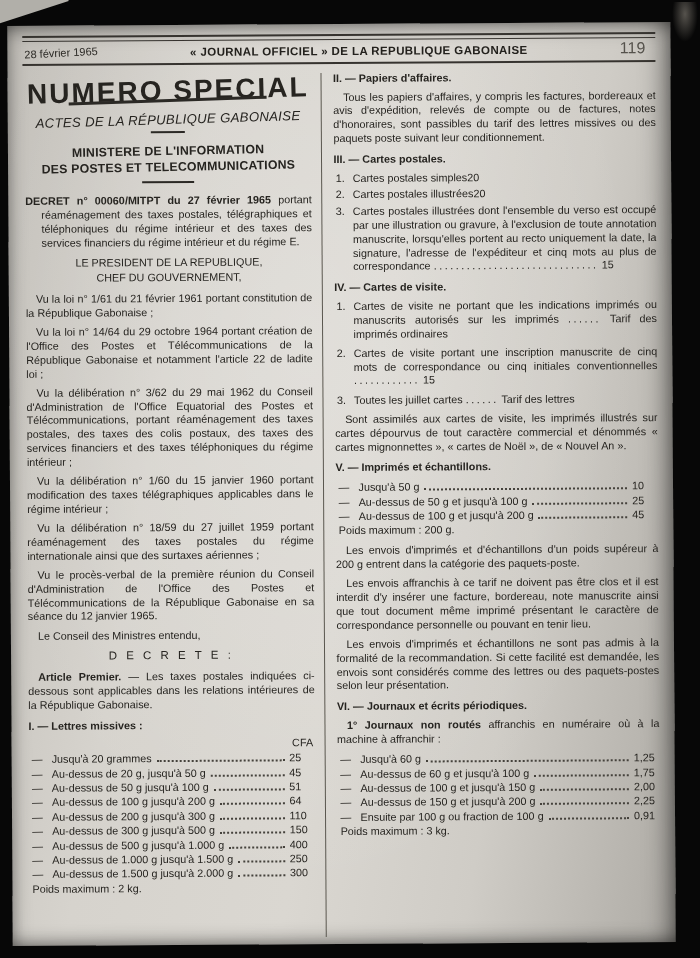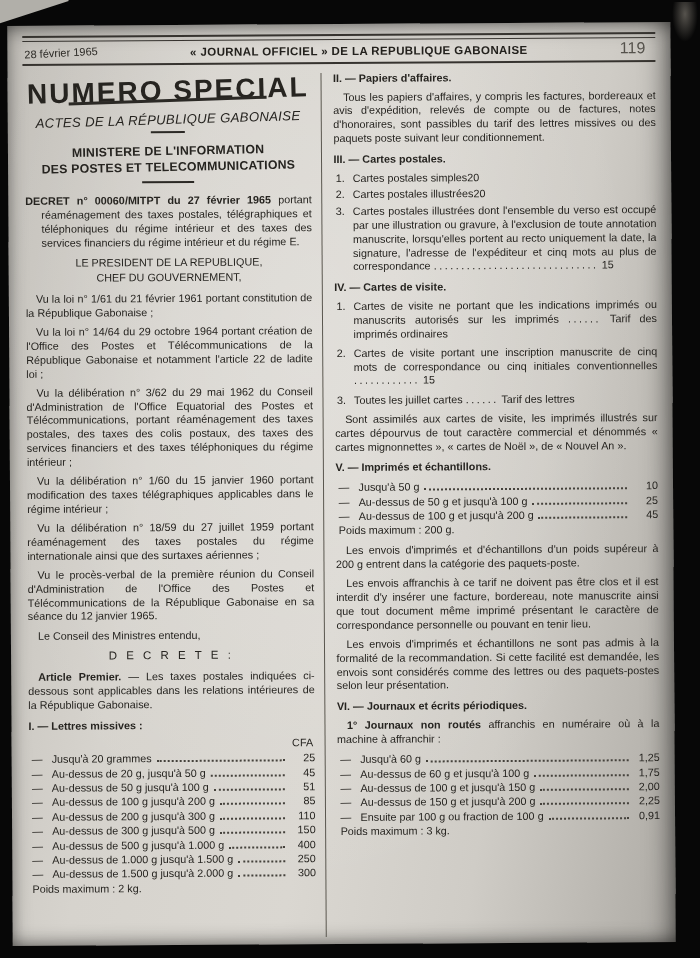--- a/index.html
+++ b/index.html
@@ -57,21 +57,21 @@
   .president { text-align:center; margin:4px 0 7px; line-height:15px; }
   .decrete { text-align:center; letter-spacing:3px; margin:7px 0; font-size:11.5px; }
   b, .bold { font-weight:bold; }
 
   .sec-heading { font-weight:bold; margin:7px 0 5px; }
   .cfa { text-align:right; padding-right:2px; }
 
   .trow { display:flex; align-items:baseline; line-height:14.4px; }
   .trow .dash { flex:none; width:20px; padding-left:3px; }
   .trow .leader { flex:1; min-width:10px; margin:0 5px 3px 5px; border-bottom:2px dotted #45423c; }
-  .trow .val { flex:none; min-width:26px; text-align:right; }
+  .trow .val { flex:none; min-width:26px; text-align:left; }
   .poids { margin:1px 0 6px 3px; }
 
   .nitem { display:flex; margin:0 0 5.5px; }
   .nitem .num { flex:none; width:17px; padding-left:2px; }
   .nitem .nbody { flex:1; text-align:justify; }
   .nrow { display:flex; align-items:baseline; margin:0 0 3px; }
   .nrow .num { flex:none; width:17px; padding-left:2px; }
   .idots { letter-spacing:2.5px; }
 </style>
 </head>
@@ -137,21 +137,21 @@
         <div class="trow">
             <span class="dash">—</span>
             <span class="lbl">Au-dessus de 50 g jusqu'à 100 g</span>
             <span class="leader"></span>
             <span class="val">51</span>
           </div>
         <div class="trow">
             <span class="dash">—</span>
             <span class="lbl">Au-dessus de 100 g jusqu'à 200 g</span>
             <span class="leader"></span>
-            <span class="val">85</span>
+            <span class="val">64</span>
           </div>
         <div class="trow">
             <span class="dash">—</span>
             <span class="lbl">Au-dessus de 200 g jusqu'à 300 g</span>
             <span class="leader"></span>
             <span class="val">110</span>
           </div>
         <div class="trow">
             <span class="dash">—</span>
             <span class="lbl">Au-dessus de 300 g jusqu'à 500 g</span>

